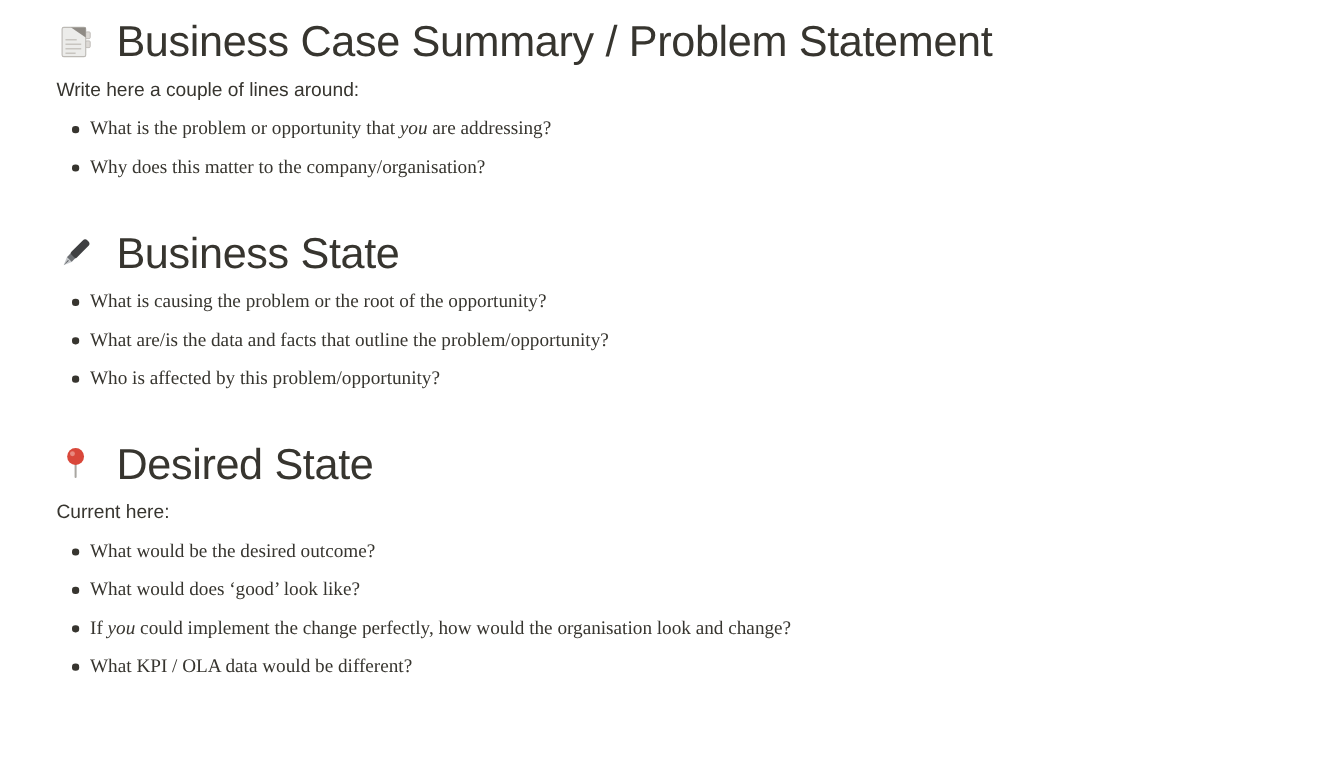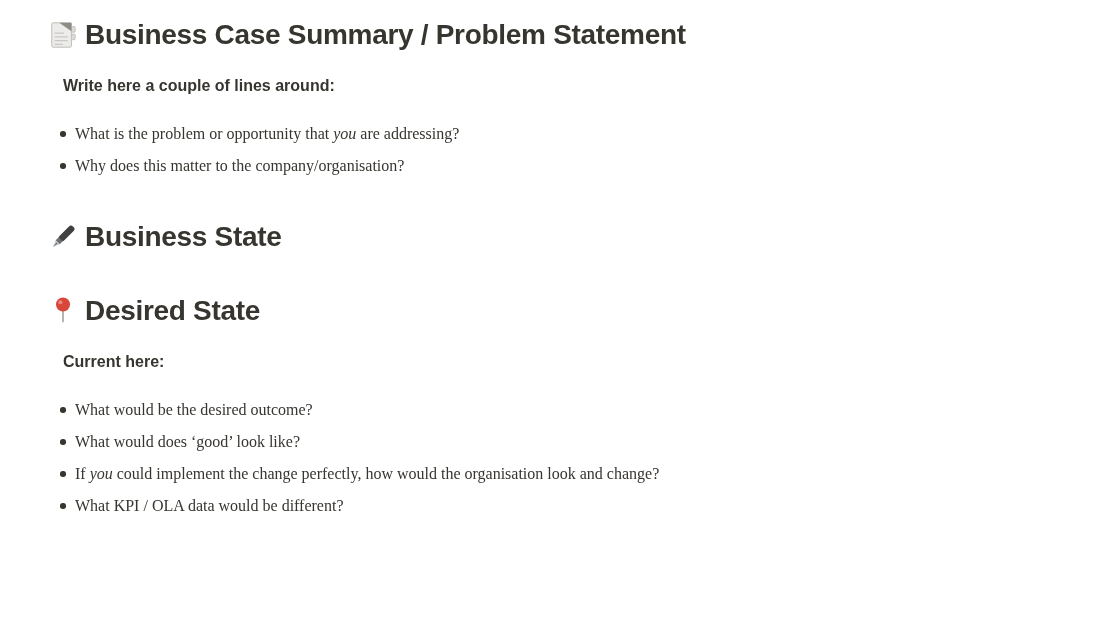--- a/index.html
+++ b/index.html
@@ -13,42 +13,41 @@
     color: #37352f;
   }
   .doc {
     width: 1112px;
     height: 640px;
     padding: 16px 40px 0 47px;
   }
   .heading {
     display: flex;
     align-items: center;
-    gap: 6px;
-    font-size: 28px;
+    gap: 18px;
+    font-size: 36px;
     line-height: 38px;
-    font-weight: 700;
+    font-weight: 400;
     letter-spacing: -0.3px;
     color: #37352f;
     margin: 36px 0 6px 0;
   }
   section:first-of-type .heading { margin-top: 0; }
   .icon {
     width: 32px;
     height: 32px;
     display: inline-flex;
     align-items: center;
     justify-content: center;
     flex: 0 0 auto;
   }
   .intro {
     font-size: 16px;
     line-height: 32px;
-    margin: 16px;
-    font-weight: bold;
+    margin: 0;
   }
   ul.bullets {
     list-style: none;
     margin: 0;
     padding: 0;
   }
   ul.bullets li {
     position: relative;
     padding-left: 28px;
     font-size: 16px;
@@ -102,20 +101,25 @@
             <g transform="rotate(45 16 16)">
               <rect x="12.5" y="0.5" width="7" height="20" rx="3" fill="#3f4042"></rect>
               <rect x="13" y="19.5" width="6" height="4.5" fill="#6b6e72"></rect>
               <path d="M13 24 L19 24 L16 31 Z" fill="#c3c6c9"></path>
               <path d="M15.4 25 L16.6 25 L16 31 Z" fill="#5a5d60"></path>
             </g>
           </svg>
         </span>
         <span class="heading-text">Business State</span>
       </h2>
+      <ul class="bullets">
+        <li><span class="seg">What is causing the problem or the root of the opportunity?</span></li>
+        <li><span class="seg">What are/is the data and facts that outline the problem/opportunity?</span></li>
+        <li><span class="seg">Who is affected by this problem/opportunity?</span></li>
+      </ul>
     </section>
     <section>
       <h2 class="heading">
         <span class="icon">
           <svg width="30" height="30" viewBox="0 0 32 32">
             <rect x="15.1" y="14" width="1.8" height="14" rx="0.9" fill="#a9a6a1"></rect>
             <circle cx="16" cy="9" r="7.5" fill="#d9473a"></circle>
             <circle cx="13.2" cy="6.6" r="2.2" fill="#e8897f"></circle>
           </svg>
         </span>

